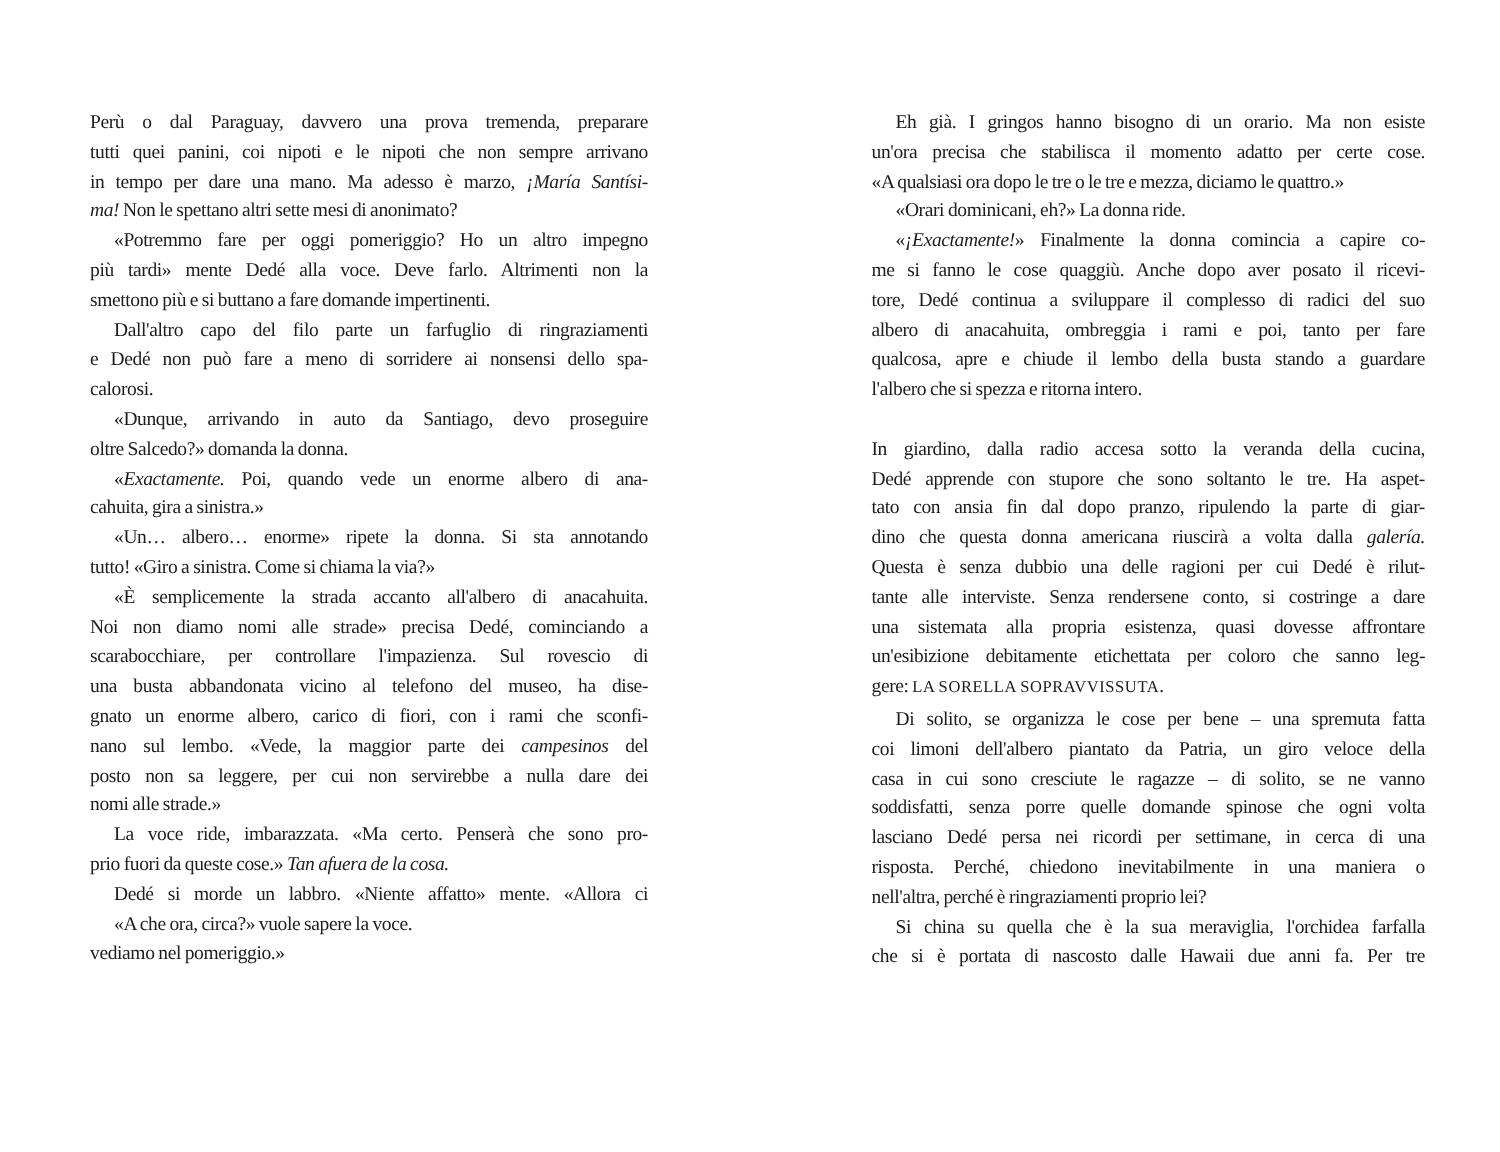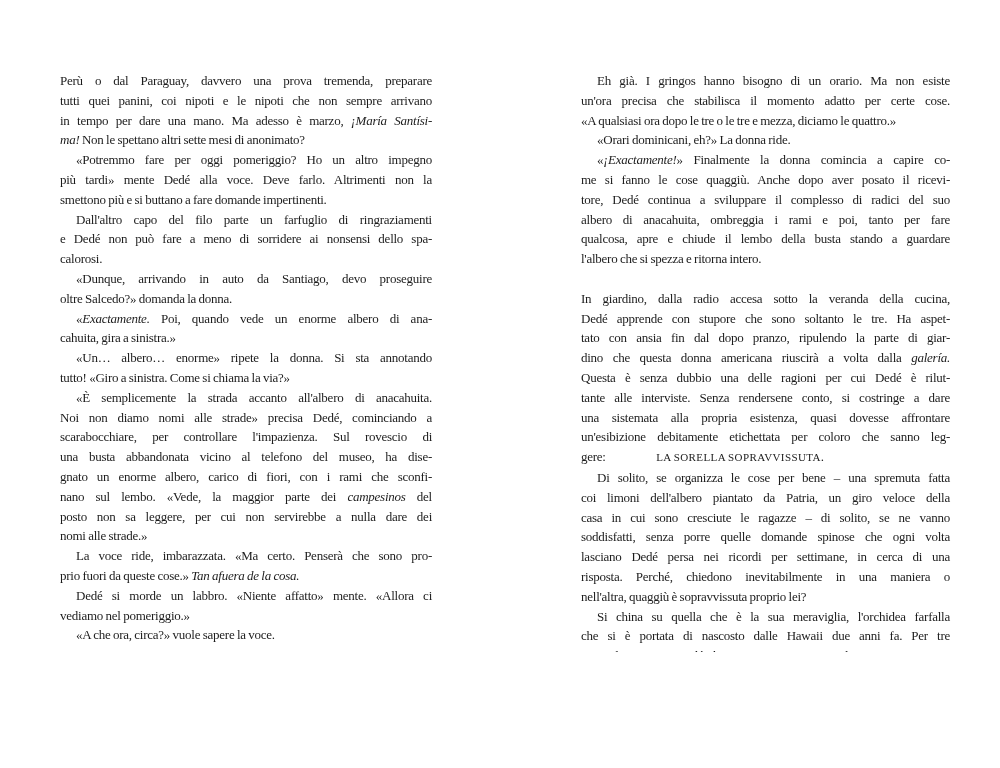--- a/index.html
+++ b/index.html
@@ -28,21 +28,21 @@
   .line {
     display: block;
     text-align: justify;
     text-align-last: justify;
     min-height: 19.8px;
   }
   .line.end    { text-align-last: left; }
   .line.indent { text-indent: 16px; }
   .line.blank  { height: 19.8px; }
   .it { font-style: italic; }
-  .sc { font-size: 11px; letter-spacing: 0.4px; margin-left: 48px; }
+  .sc { font-size: 11px; letter-spacing: 0.4px; }
   .folio {
     position: absolute;
     top: 700px;
     font-size: 12.5px;
     letter-spacing: 0;
     color: #1c1c1c;
   }
   .folio-left  { left: 62px; }
   .folio-right { left: 581px; width: 352px; text-align: right; }
 </style>
@@ -71,22 +71,22 @@
       <span class="line"><span>Noi non diamo nomi alle strade» precisa Dedé, cominciando a</span></span>
       <span class="line"><span>scarabocchiare, per controllare l'impazienza. Sul rovescio di</span></span>
       <span class="line"><span>una busta abbandonata vicino al telefono del museo, ha dise-</span></span>
       <span class="line"><span>gnato un enorme albero, carico di fiori, con i rami che sconfi-</span></span>
       <span class="line"><span>nano sul lembo. «Vede, la maggior parte dei </span><span class="it">campesinos</span><span> del</span></span>
       <span class="line"><span>posto non sa leggere, per cui non servirebbe a nulla dare dei</span></span>
       <span class="line end"><span>nomi alle strade.»</span></span>
       <span class="line indent"><span>La voce ride, imbarazzata. «Ma certo. Penserà che sono pro-</span></span>
       <span class="line end"><span>prio fuori da queste cose.» </span><span class="it">Tan afuera de la cosa.</span></span>
       <span class="line indent"><span>Dedé si morde un labbro. «Niente affatto» mente. «Allora ci</span></span>
+      <span class="line indent end"><span>«A che ora, circa?» vuole sapere la voce.</span></span>
       <span class="line end"><span>vediamo nel pomeriggio.»</span></span>
-      <span class="line indent end"><span>«A che ora, circa?» vuole sapere la voce.</span></span>
     </div>
   <div class="page-col col-right" id="right-col">
       <span class="line indent"><span>Eh già. I gringos hanno bisogno di un orario. Ma non esiste</span></span>
       <span class="line"><span>un'ora precisa che stabilisca il momento adatto per certe cose.</span></span>
       <span class="line end"><span>«A qualsiasi ora dopo le tre o le tre e mezza, diciamo le quattro.»</span></span>
       <span class="line indent end"><span>«Orari dominicani, eh?» La donna ride.</span></span>
       <span class="line indent"><span>«</span><span class="it">¡Exactamente!</span><span>» Finalmente la donna comincia a capire co-</span></span>
       <span class="line"><span>me si fanno le cose quaggiù. Anche dopo aver posato il ricevi-</span></span>
       <span class="line"><span>tore, Dedé continua a sviluppare il complesso di radici del suo</span></span>
       <span class="line"><span>albero di anacahuita, ombreggia i rami e poi, tanto per fare</span></span>
@@ -101,21 +101,21 @@
       <span class="line"><span>tante alle interviste. Senza rendersene conto, si costringe a dare</span></span>
       <span class="line"><span>una sistemata alla propria esistenza, quasi dovesse affrontare</span></span>
       <span class="line"><span>un'esibizione debitamente etichettata per coloro che sanno leg-</span></span>
       <span class="line end"><span>gere: </span><span class="sc">LA SORELLA SOPRAVVISSUTA</span><span>.</span></span>
       <span class="line indent"><span>Di solito, se organizza le cose per bene – una spremuta fatta</span></span>
       <span class="line"><span>coi limoni dell'albero piantato da Patria, un giro veloce della</span></span>
       <span class="line"><span>casa in cui sono cresciute le ragazze – di solito, se ne vanno</span></span>
       <span class="line"><span>soddisfatti, senza porre quelle domande spinose che ogni volta</span></span>
       <span class="line"><span>lasciano Dedé persa nei ricordi per settimane, in cerca di una</span></span>
       <span class="line"><span>risposta. Perché, chiedono inevitabilmente in una maniera o</span></span>
-      <span class="line end"><span>nell'altra, quaggiù è sopravvissuta proprio lei?</span></span>
+      <span class="line end"><span>nell'altra, perché è ringraziamenti proprio lei?</span></span>
       <span class="line indent"><span>Si china su quella che è la sua meraviglia, l'orchidea farfalla</span></span>
       <span class="line"><span>che si è portata di nascosto dalle Hawaii due anni fa. Per tre</span></span>
       <span class="line"><span>anni di seguito Dedé ha vinto un viaggio, il premio per aver</span></span>
       <span class="line"><span>stipulato il maggior numero di contratti per la compagnia. Sua</span></span>
     </div>
   <div class="folio folio-left">8</div>
   <div class="folio folio-right">9</div>
 </div>
 
 </body></html>

